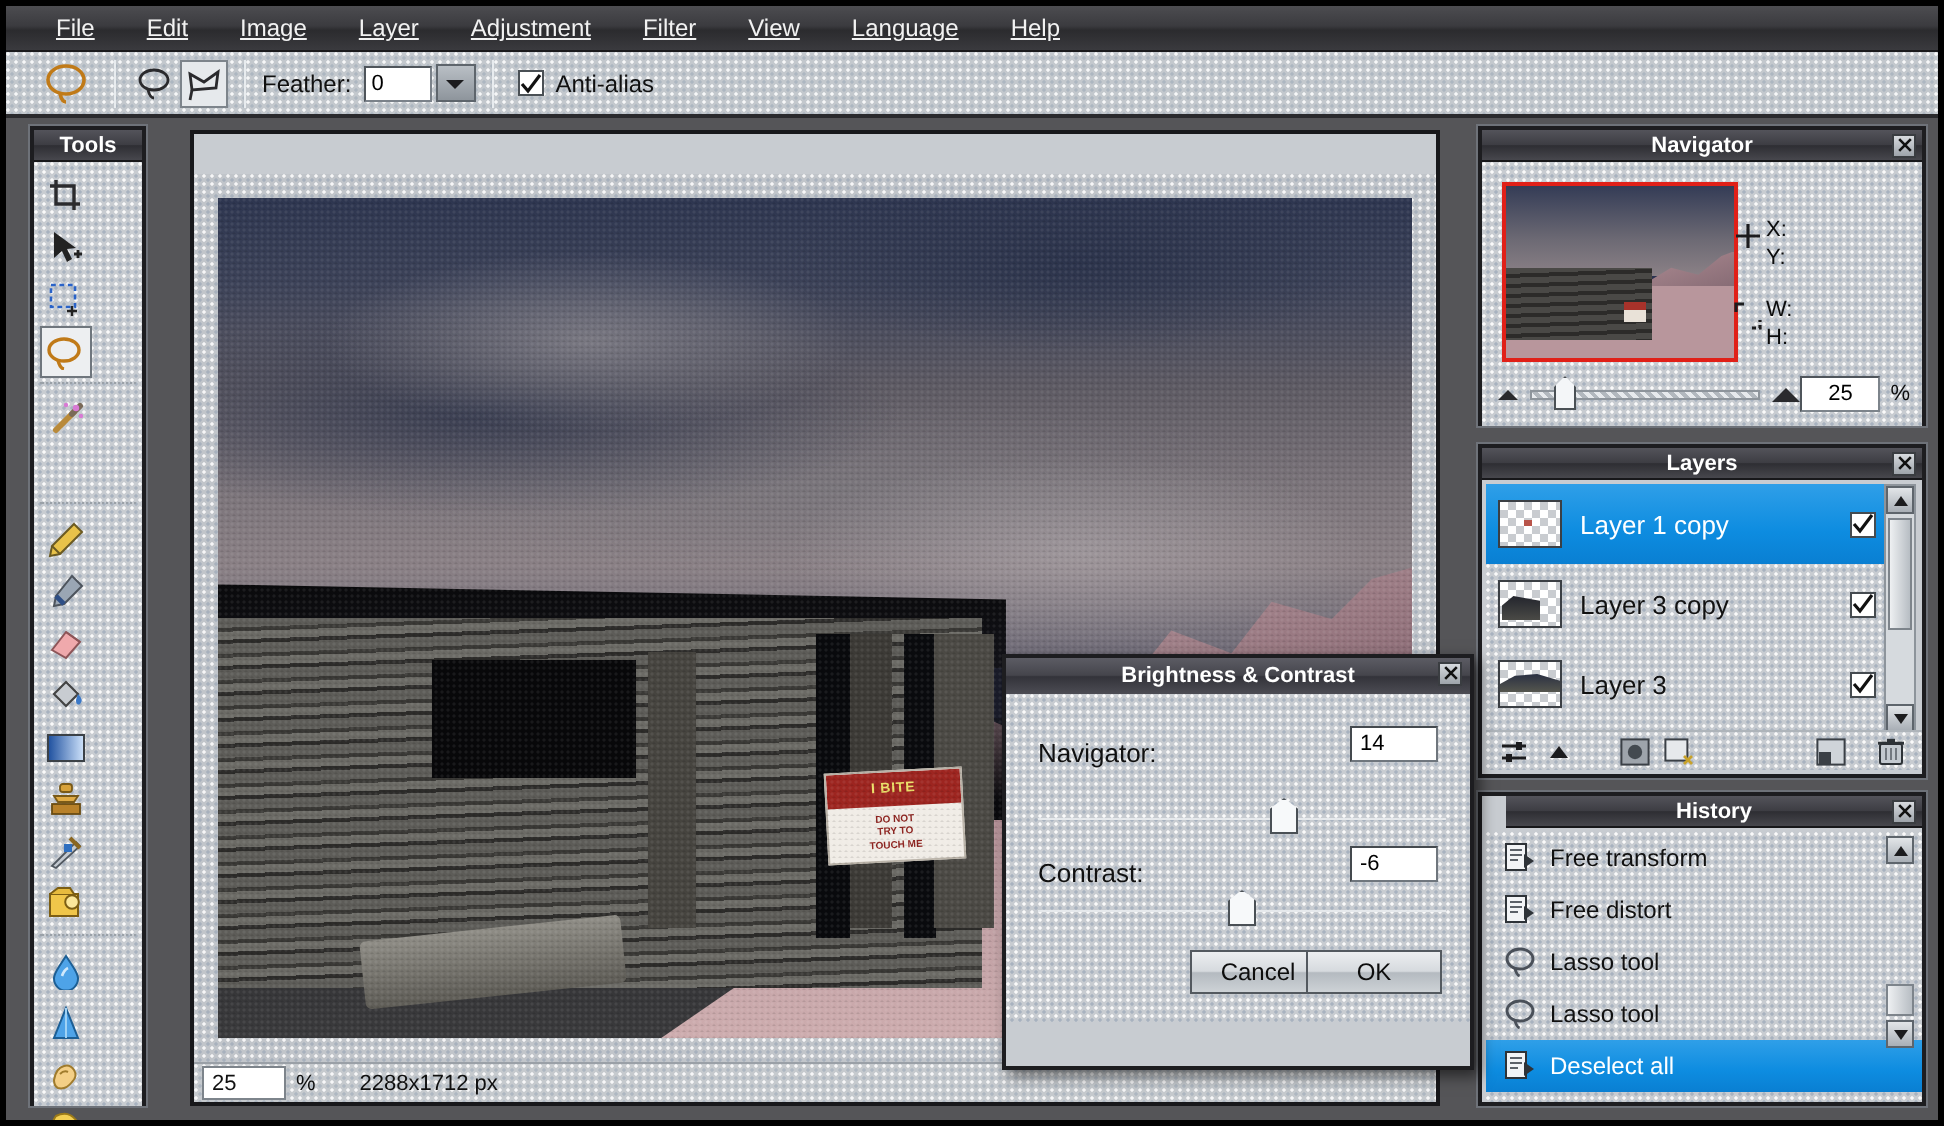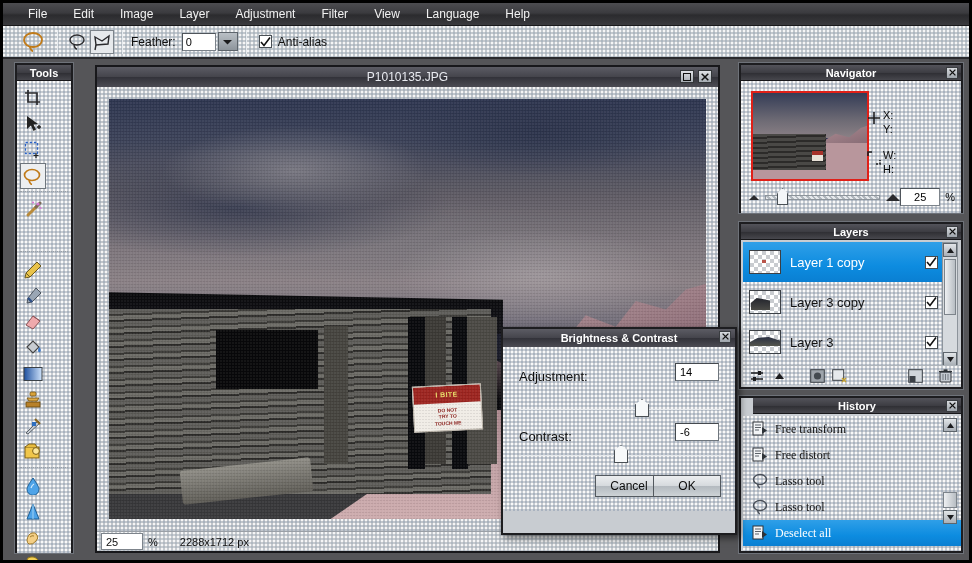--- a/index.html
+++ b/index.html
@@ -20,21 +20,21 @@
   
   #menubar {
     position: absolute; left: 0; top: 0; width: 966px; height: 23px;
     background: linear-gradient(to bottom, #4c4c50 0%, #3b3b3f 45%, #2b2b2e 55%, #3a3a3e 100%);
     border-bottom: 1px solid #1a1a1c;
     display: flex; align-items: center;
     padding-left: 12px;
   }
   .menu-item {
     color: #f2f2f2; font-size: 12px; padding: 2px 13px;
-    white-space: nowrap; cursor: default;
+    white-space: nowrap; cursor: default; text-decoration: underline;
   }
 
   
   #optionsbar {
     position: absolute; left: 0; top: 23px; width: 966px; height: 33px;
     background: #c3c8cd;
     background-image:
       radial-gradient(circle at 1px 1px, rgba(255,255,255,.85) 0.7px, transparent 1px),
       radial-gradient(circle at 3px 3px, rgba(130,150,170,.35) 0.7px, transparent 1px);
     background-size: 4px 4px, 4px 4px;
@@ -344,21 +344,21 @@
   .lt-btn { width:16px;height:15px; display:flex;align-items:center;justify-content:center; }
 
   
   #history { left: 736px; top: 393px; width: 224px; height: 157px; padding-left: 12px; }
   #hist-list {
     position:absolute; left:2px; top:18px; width:218px; height:135px;
     overflow:hidden;
   }
   .hist-row {
     height:26px; display:flex; align-items:center; padding-left:8px;
-    font-size:12px; color:#111;font-family:Liberation Serif, serif;
+    font-size:12px; color:#111;
   }
   .hist-row.sel { background: linear-gradient(to bottom,#2f9fe8,#0d8ce0 60%,#0a7fd2); color:#fff; }
   .hist-icon { width:18px; height:18px; margin-right:6px; flex:none;
                display:flex; align-items:center; justify-content:center; }
   #hist-up { position:absolute; right:4px; top:20px; }
   #hist-mid { position:absolute; right:4px; top:94px;
               width:14px;height:16px;background:linear-gradient(to right,#eef0f2,#b7bdc3);
               border:1px solid #7d848b; }
   #hist-down { position:absolute; right:4px; top:112px; }
 
@@ -592,33 +592,20 @@
             <path d="M4 3 q6 -3 10 2 q3 5 -2 10 q-6 3 -9 -3 q-2 -5 1 -9 Z" fill="#f3cf53" stroke="#9b7a18" stroke-width="1"></path>
           </svg>
         </div>
 
       </div>
 
     </div>
   </div>
 
   <div id="imgwin">
-    <div id="imgwin-title">
-      <span>P1010135.JPG</span>
-      <div class="win-btn" style="right:24px;">
-        <svg width="8" height="8" viewBox="0 0 8 8">
-            <rect x="0.5" y="0.5" width="7" height="7" fill="none" stroke="#111"></rect>
-          </svg>
-      </div>
-      <div class="win-btn" style="right:6px;">
-        <svg width="8" height="8" viewBox="0 0 8 8">
-            <path d="M0.7 0.7 L7.3 7.3 M7.3 0.7 L0.7 7.3" stroke="#111" stroke-width="1.5"></path>
-          </svg>
-      </div>
-    </div>
 
     <div id="canvas-area">
       <div id="photo">
         <div class="p" id="sky"></div>
         <div class="p" id="cloud1"></div>
         <div class="p" id="cloud2"></div>
         <div class="p" id="ridge-r"></div>
         <div class="p" id="ridge-l"></div>
         <div class="p" id="darkband"></div>
         <div class="p" id="ground"></div>
@@ -893,21 +880,21 @@
     <div id="bc-title">
       <span>Brightness &amp; Contrast</span>
       <div class="panel-close" style="right:4px;top:2px;">
         <svg width="7" height="7" viewBox="0 0 7 7" style="display:block;margin:1px auto;">
             <path d="M0.6 0.6 L6.4 6.4 M6.4 0.6 L0.6 6.4" stroke="#111" stroke-width="1.3"></path>
           </svg>
       </div>
     </div>
     <div id="bc-body" class="dotted">
 
-      <div class="bc-label" style="position:absolute;left:16px;top:22px;">Adjustment:</div>
+      <div class="bc-label" style="position:absolute;left:16px;top:22px;">Navigator:</div>
       <div class="bc-val" style="top:16px;margin-left:31px;">14</div>
       <div class="bc-track" style="top:62px;">
         <div class="bc-handle" style="left:116px;top:-10px;"></div>
       </div>
 
       <div class="bc-label" style="position:absolute;left:16px;top:82px;">Contrast:</div>
       <div class="bc-val" style="top:76px;">-6</div>
       <div class="bc-track" style="top:108px;">
         <div class="bc-handle" style="left:95px;top:-10px;"></div>
       </div>

